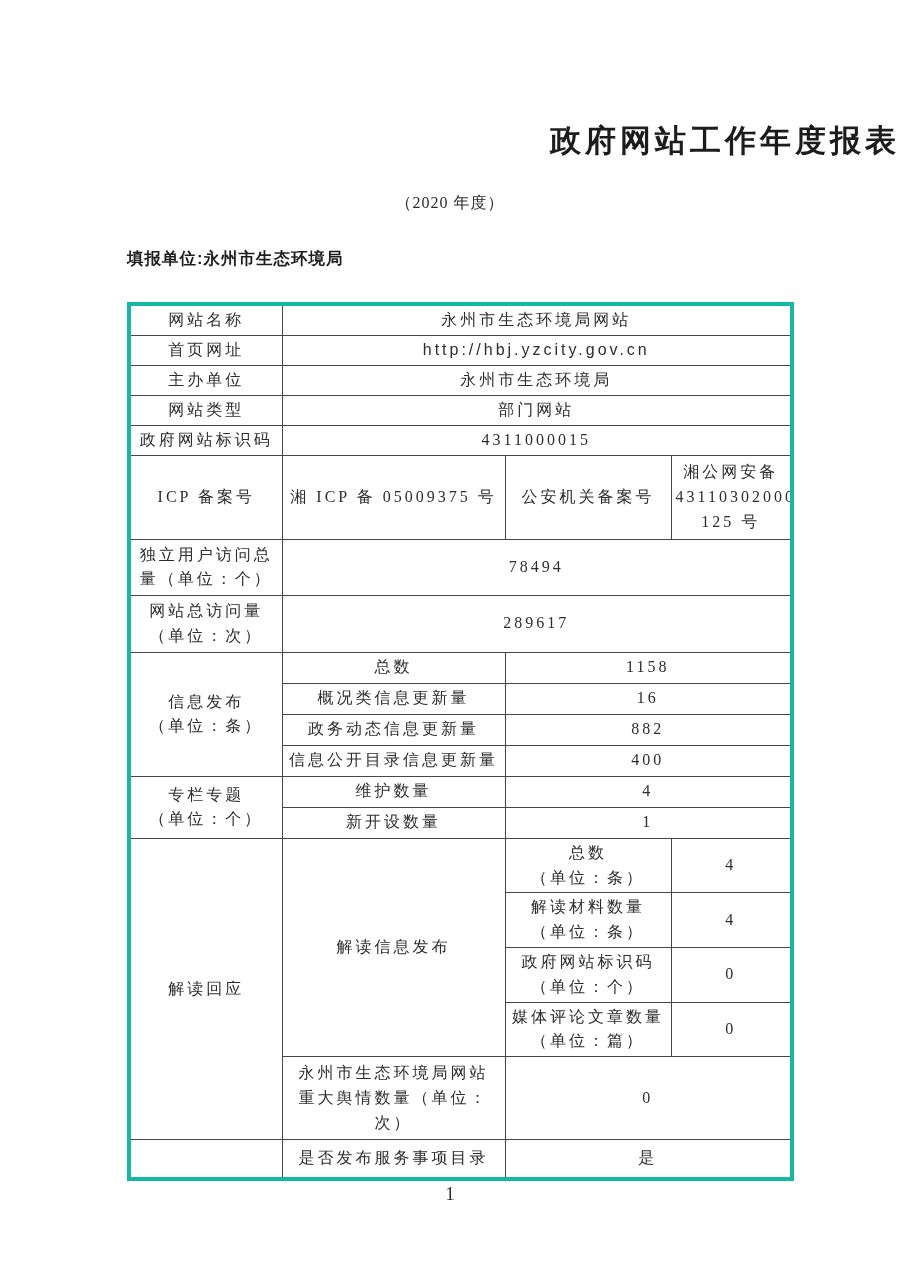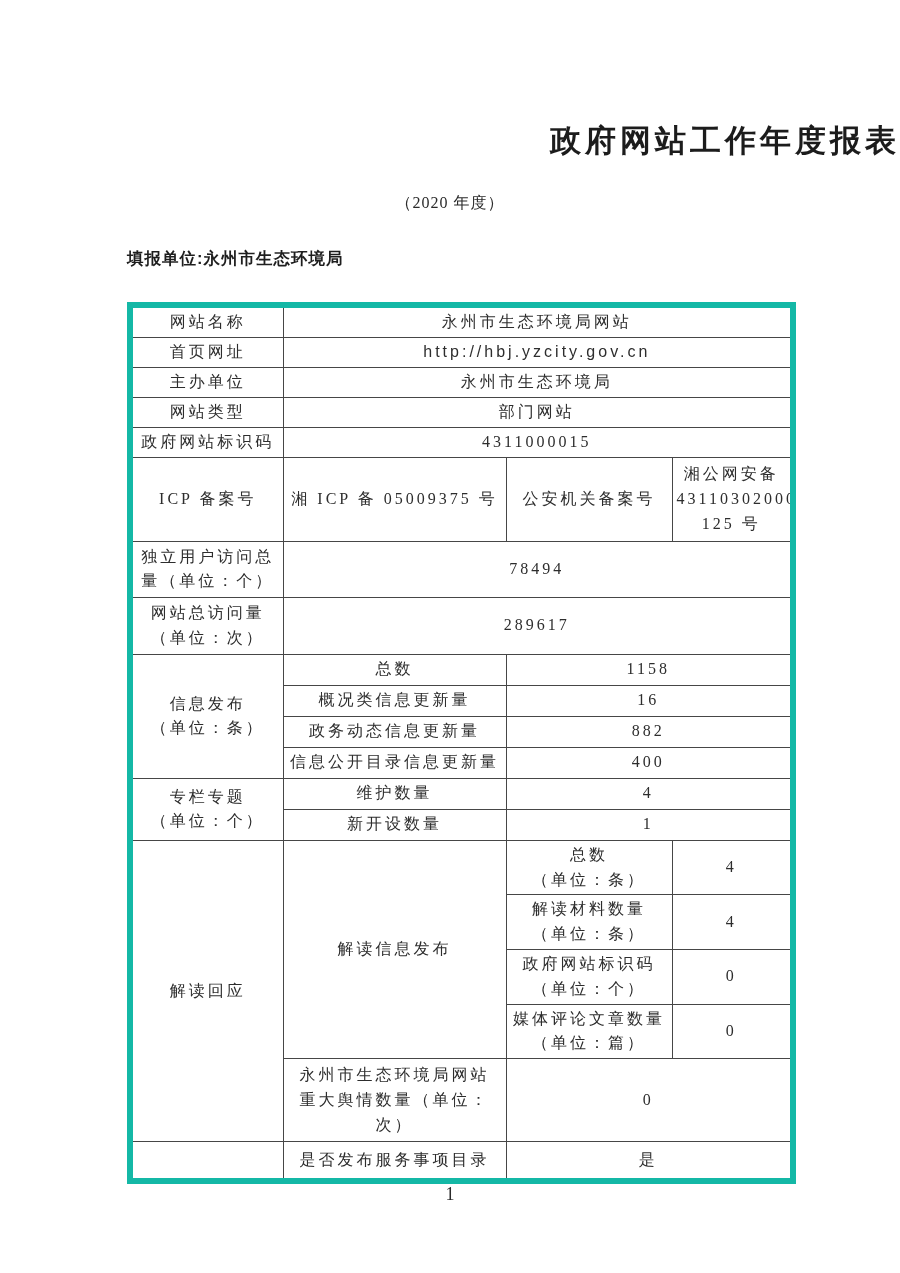--- a/index.html
+++ b/index.html
@@ -48,21 +48,21 @@
     letter-spacing: 1px;
     color: #1e1e1e;
   }
   table.report-table {
     position: absolute;
     top: 302px;
     left: 127px;
     width: 663px;
     border-collapse: collapse;
     table-layout: fixed;
-    border: 6px solid #14b8a6;
+    border: 4px solid #14b8a6;
   }
   table.report-table td {
     border: 1px solid #464646;
     text-align: center;
     vertical-align: middle;
     font-size: 16px;
     letter-spacing: 3px;
     padding: 2px 4px;
     color: #2d2d2d;
     line-height: 1.55;

